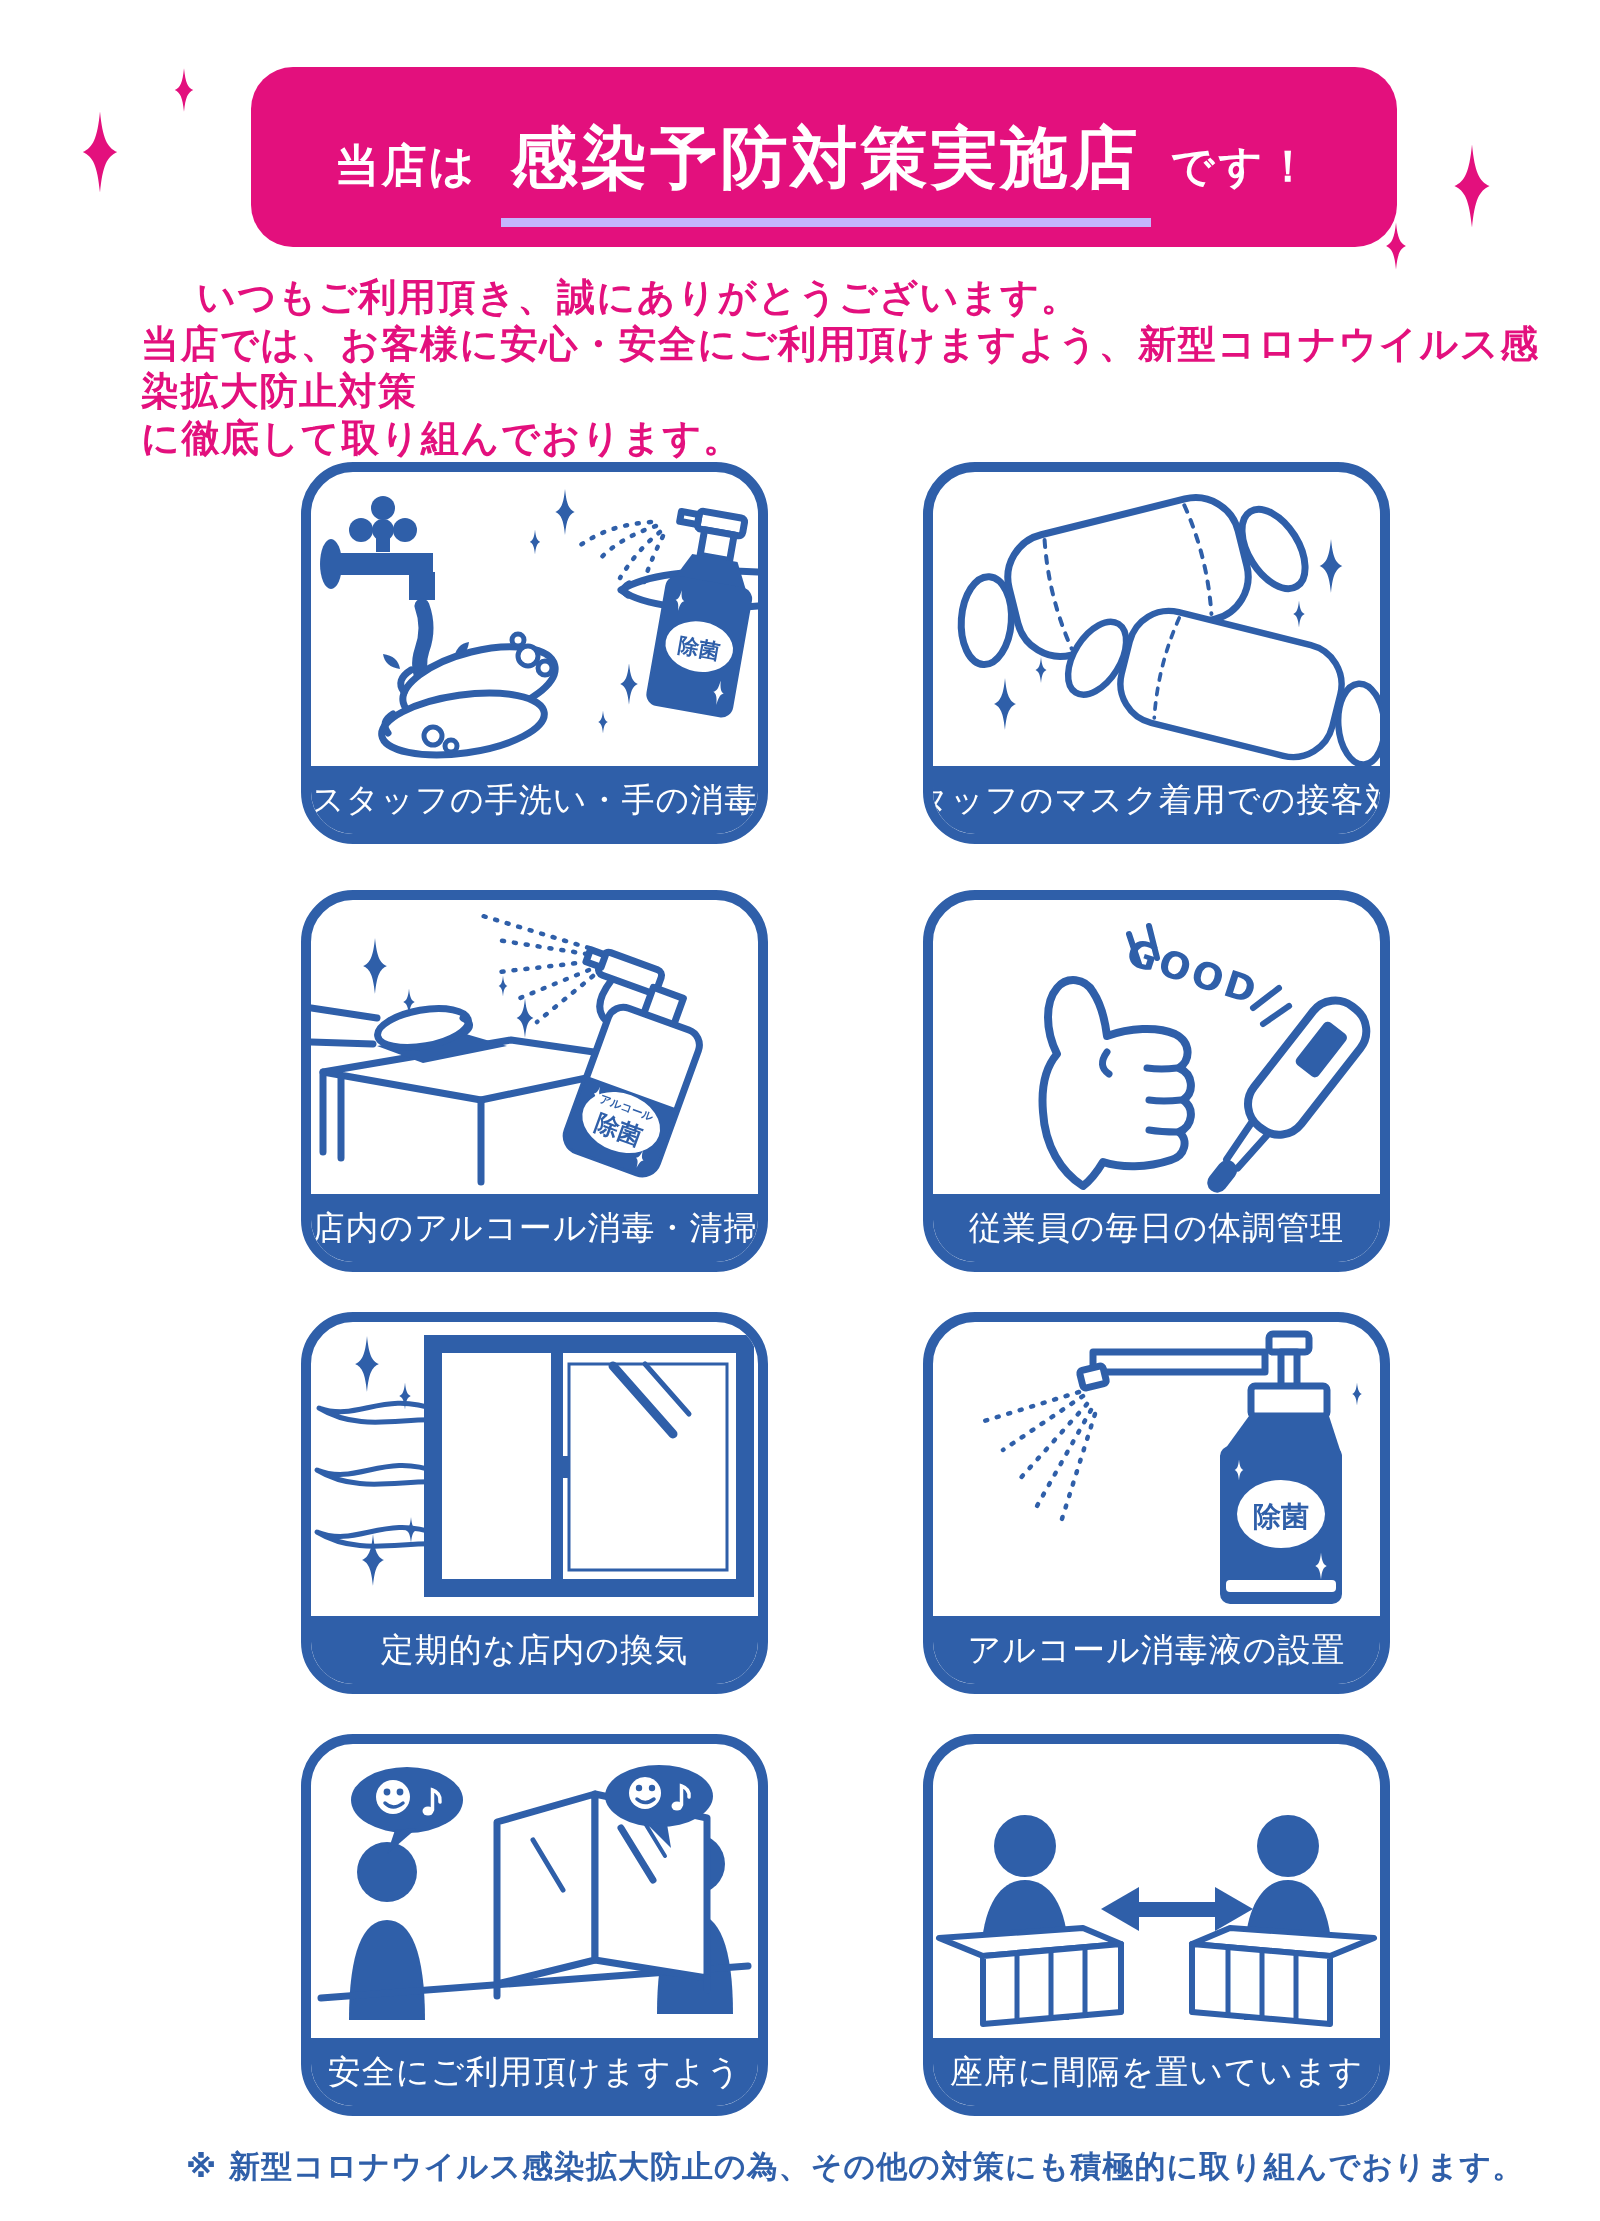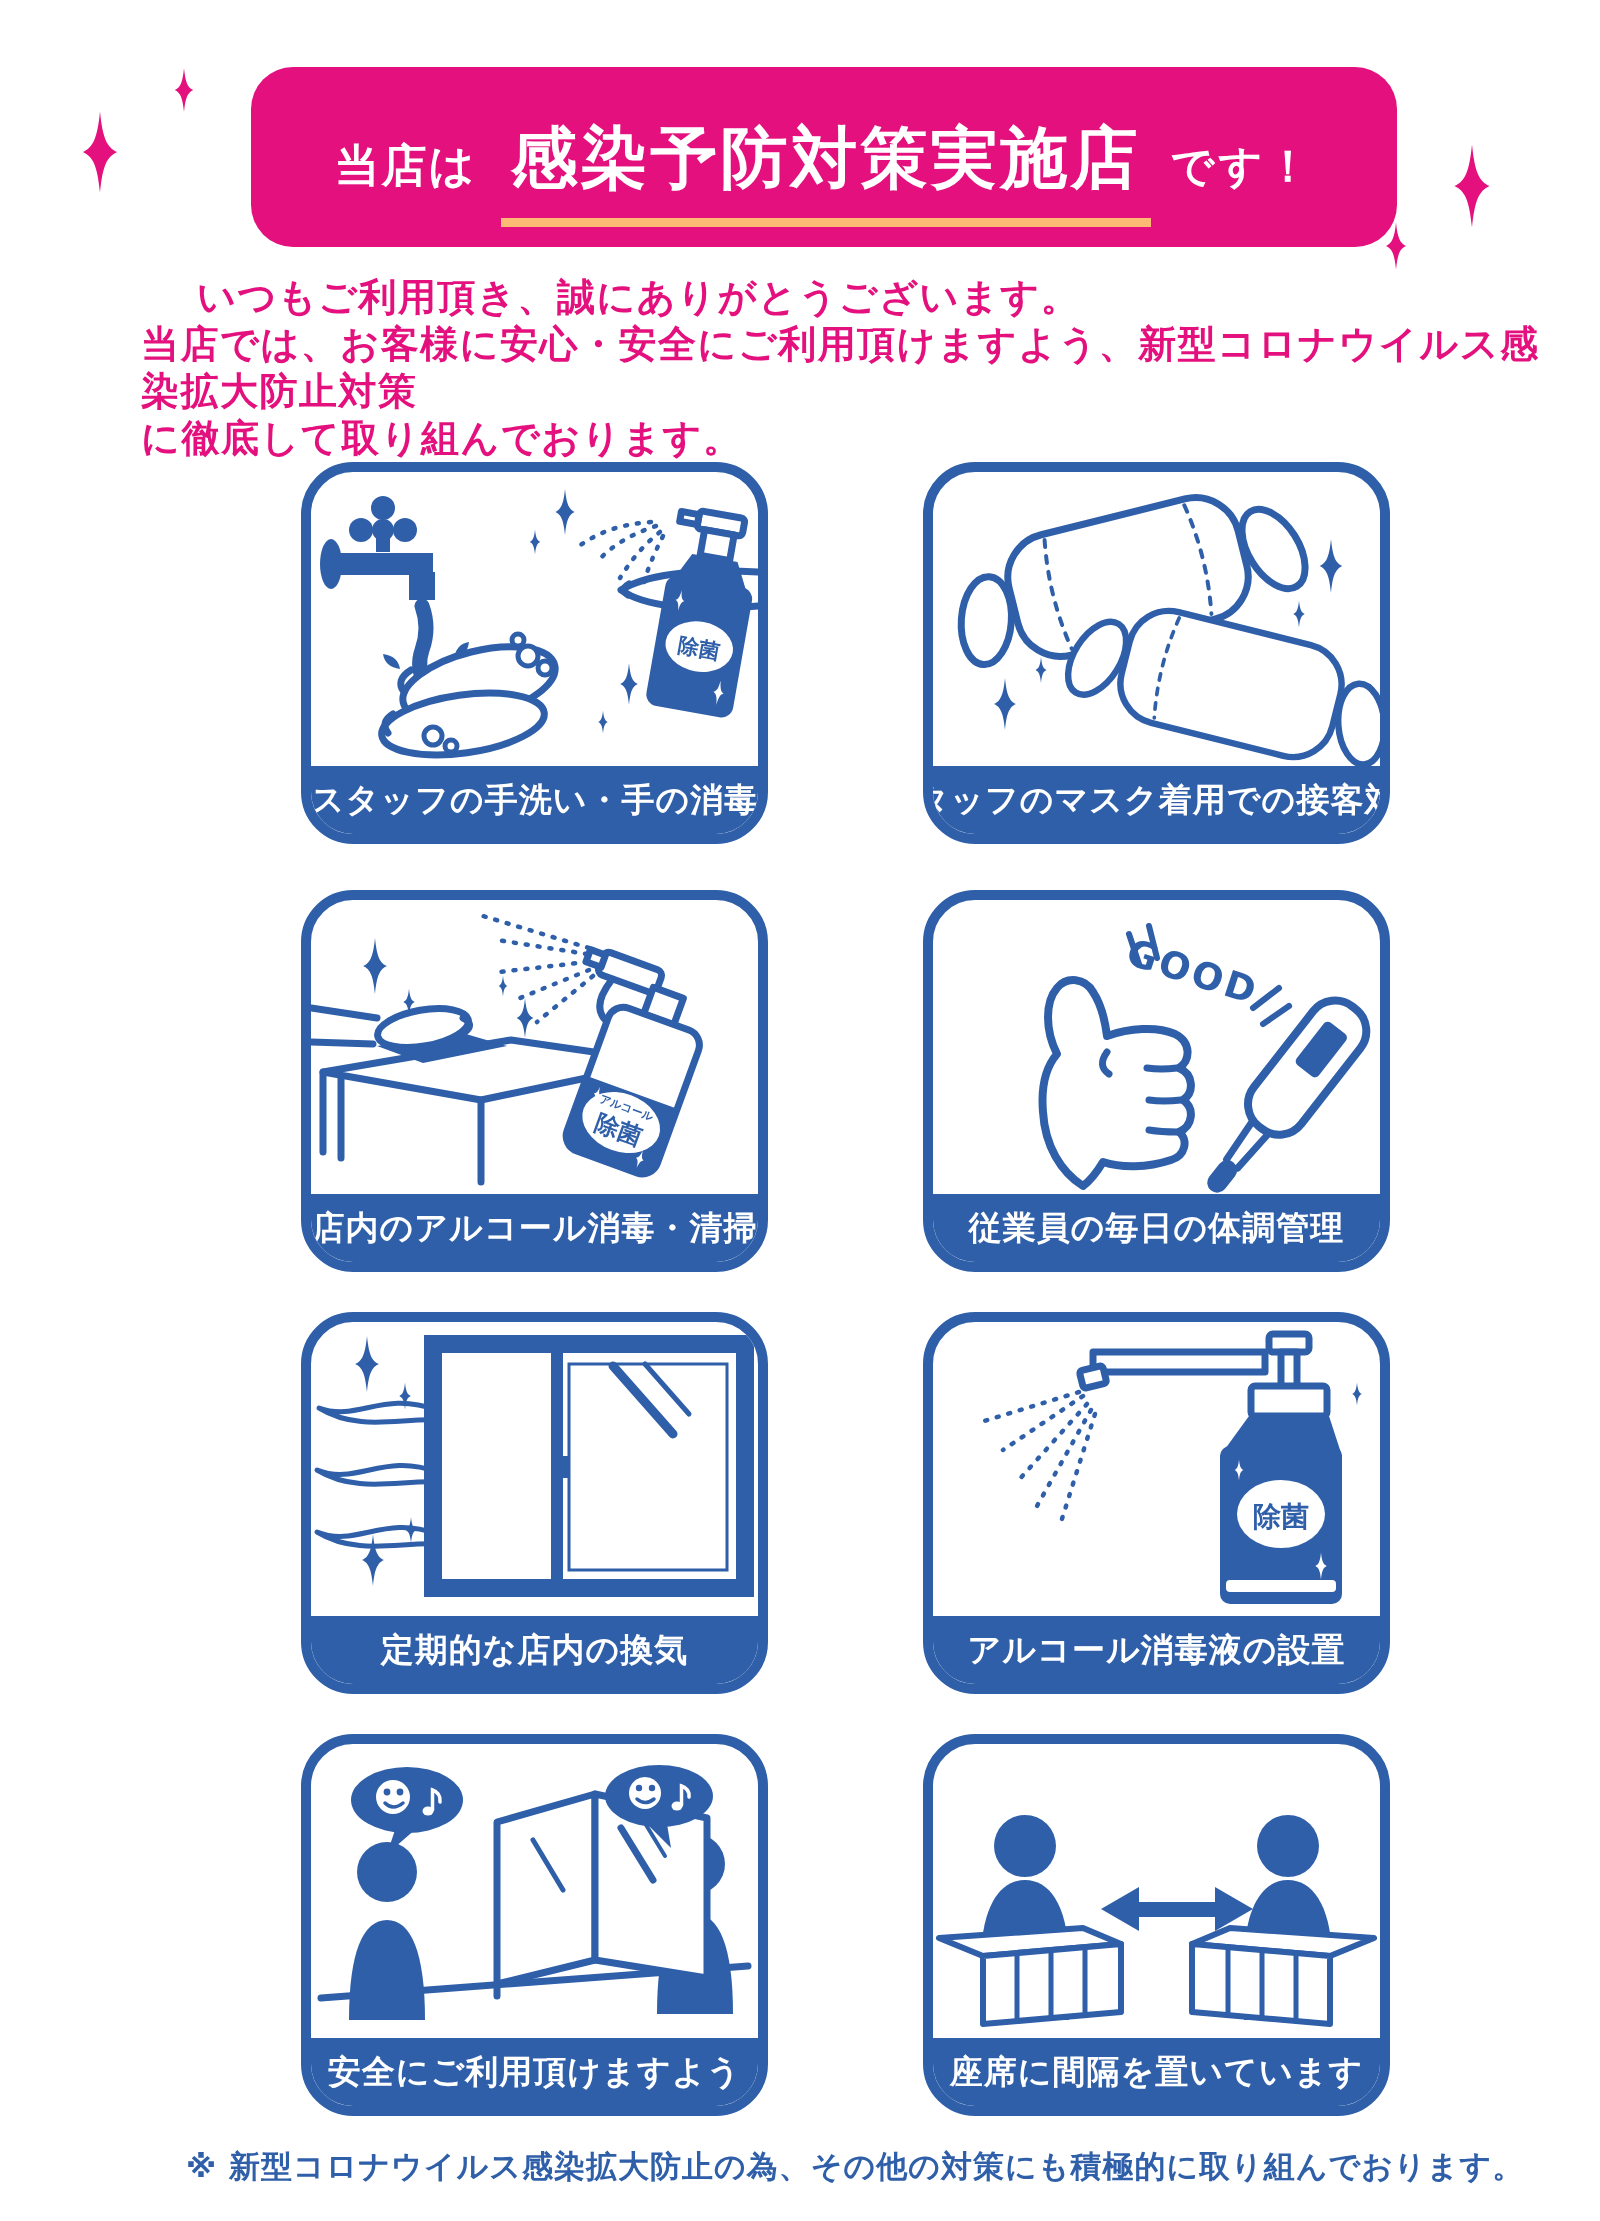--- a/index.html
+++ b/index.html
@@ -6,39 +6,39 @@
   html,body{margin:0;padding:0;background:#fff;}
   .page{position:relative;width:1600px;height:2221px;background:#fff;overflow:hidden;
         font-family:"DejaVu Sans","Liberation Sans",sans-serif;margin-left:8px;}
 
   
   .banner{position:absolute;left:243px;top:67px;width:1146px;height:180px;background:var(--pink);
           border-radius:42px;display:flex;align-items:baseline;justify-content:center;
           color:#fff;padding-top:46px;box-sizing:border-box;}
   .banner-prefix{font-size:45px;font-weight:600;margin-right:24px;letter-spacing:2px;}
   .banner-highlight{font-size:67px;font-weight:700;letter-spacing:3px;
-                    padding:0 10px 14px 10px;border-bottom:9px solid #fdba74;}
+                    padding:0 10px 14px 10px;border-bottom:9px solid #c4b5fd;}
   .banner-suffix{font-size:43px;font-weight:600;margin-left:20px;letter-spacing:4px;}
 
   .spark-svg{position:absolute;overflow:visible;}
 
   
   .intro{position:absolute;left:133px;top:274px;width:1400px;color:var(--pink);
          font-size:38px;font-weight:600;line-height:47px;letter-spacing:1.5px;}
   .intro .indent{padding-left:56px;}
 
   
   .card{position:absolute;width:467px;height:382px;box-sizing:border-box;background:#fff;
         border:10px solid var(--blue);border-radius:52px;overflow:hidden;
         display:flex;flex-direction:column;}
   .card-art{flex:1 1 auto;line-height:0;}
   .card-art svg{display:block;width:447px;height:294px;}
   .card-label{height:68px;flex:0 0 68px;background:var(--blue);color:#fff;
               display:flex;align-items:center;justify-content:center;
-              font-size:33px;font-weight:700;letter-spacing:1px;white-space:nowrap;}
+              font-size:33px;font-weight:400;letter-spacing:1px;white-space:nowrap;}
 
   
   .footer-note{position:absolute;left:178px;top:2146px;color:var(--blue);
                font-size:31px;font-weight:600;letter-spacing:1px;white-space:nowrap;}
 
   
   .st {fill:none;stroke:var(--blue);stroke-width:7;stroke-linecap:round;stroke-linejoin:round;}
   .stw{fill:#fff;stroke:var(--blue);stroke-width:7;stroke-linecap:round;stroke-linejoin:round;}
   .fl {fill:var(--blue);stroke:none;}
   .wh {fill:#fff;stroke:none;}

